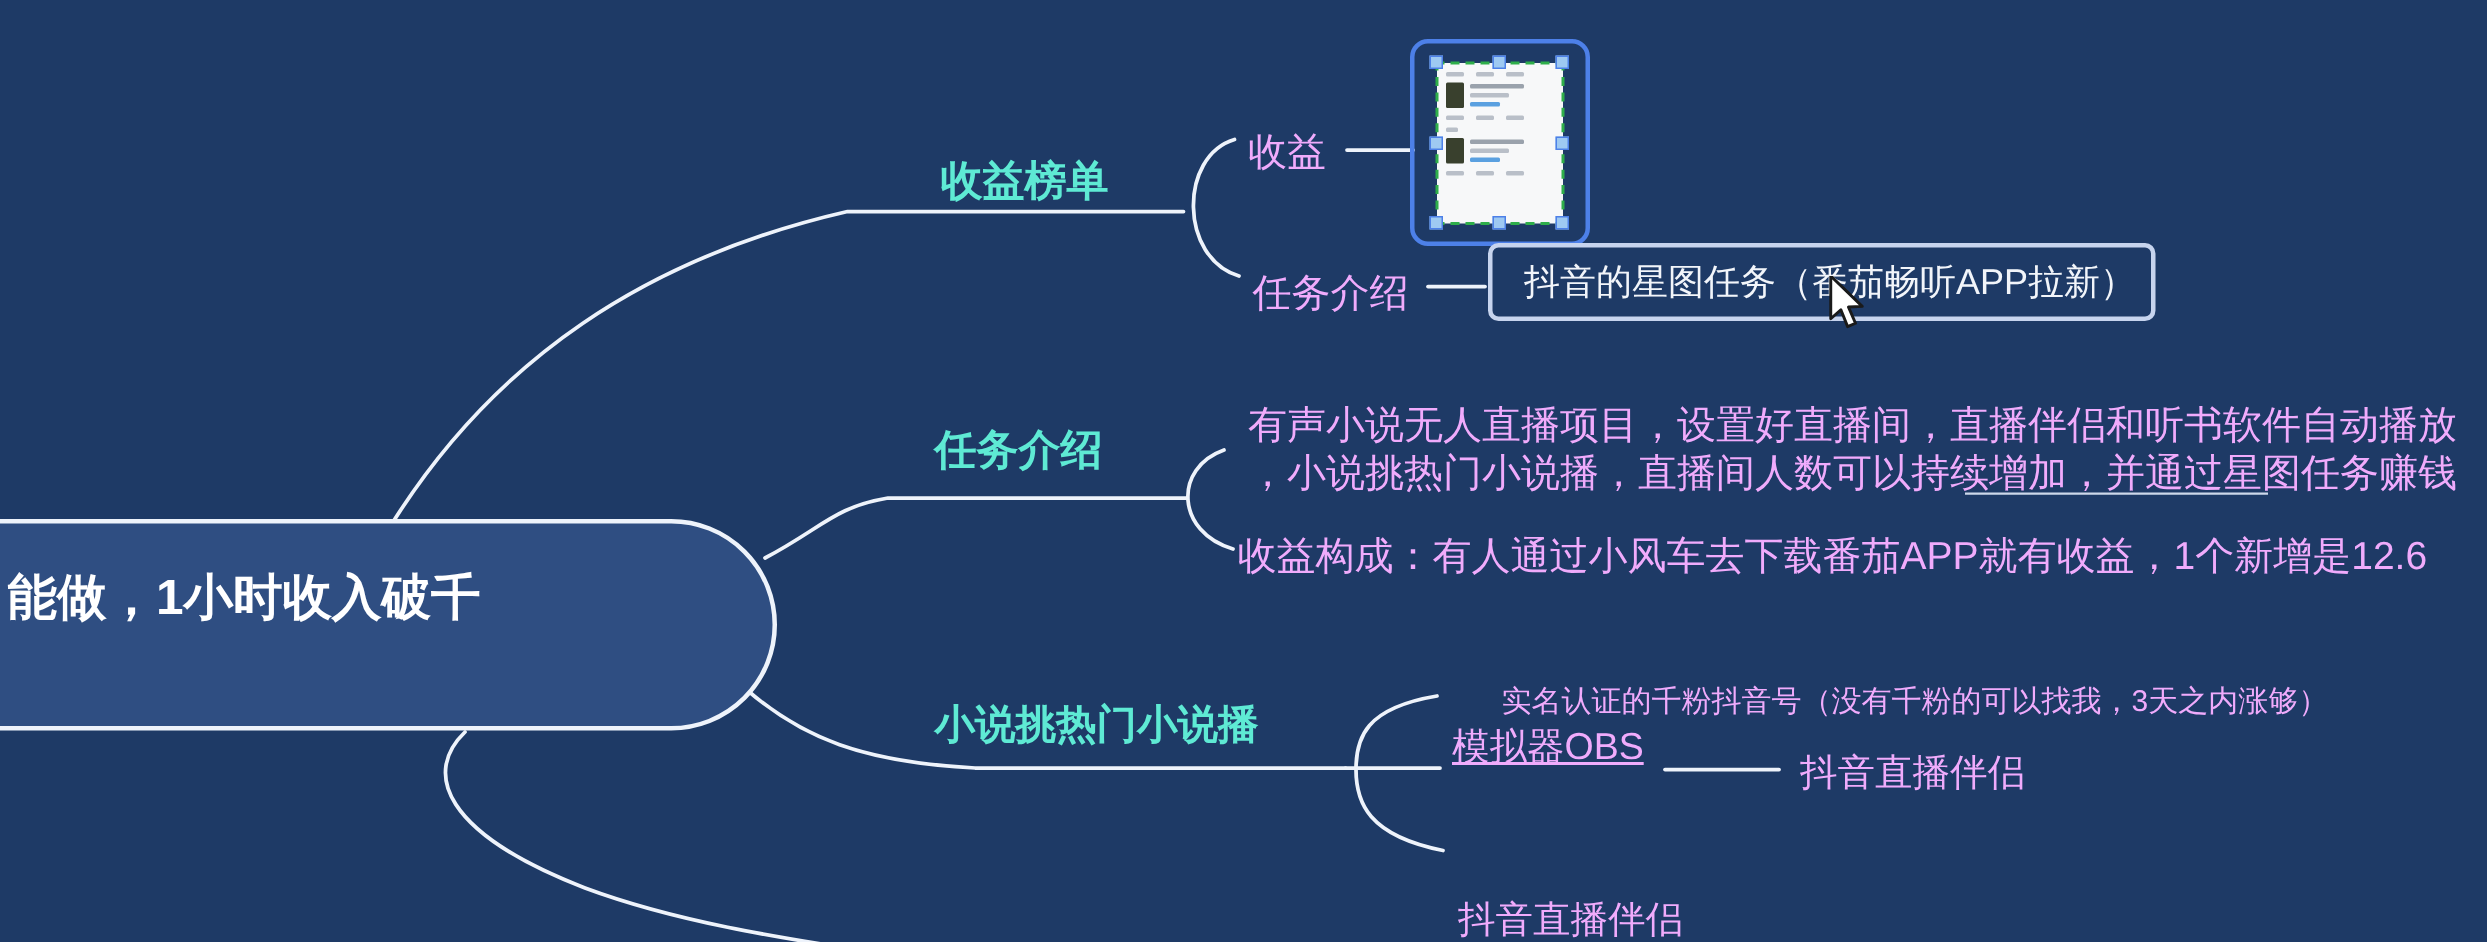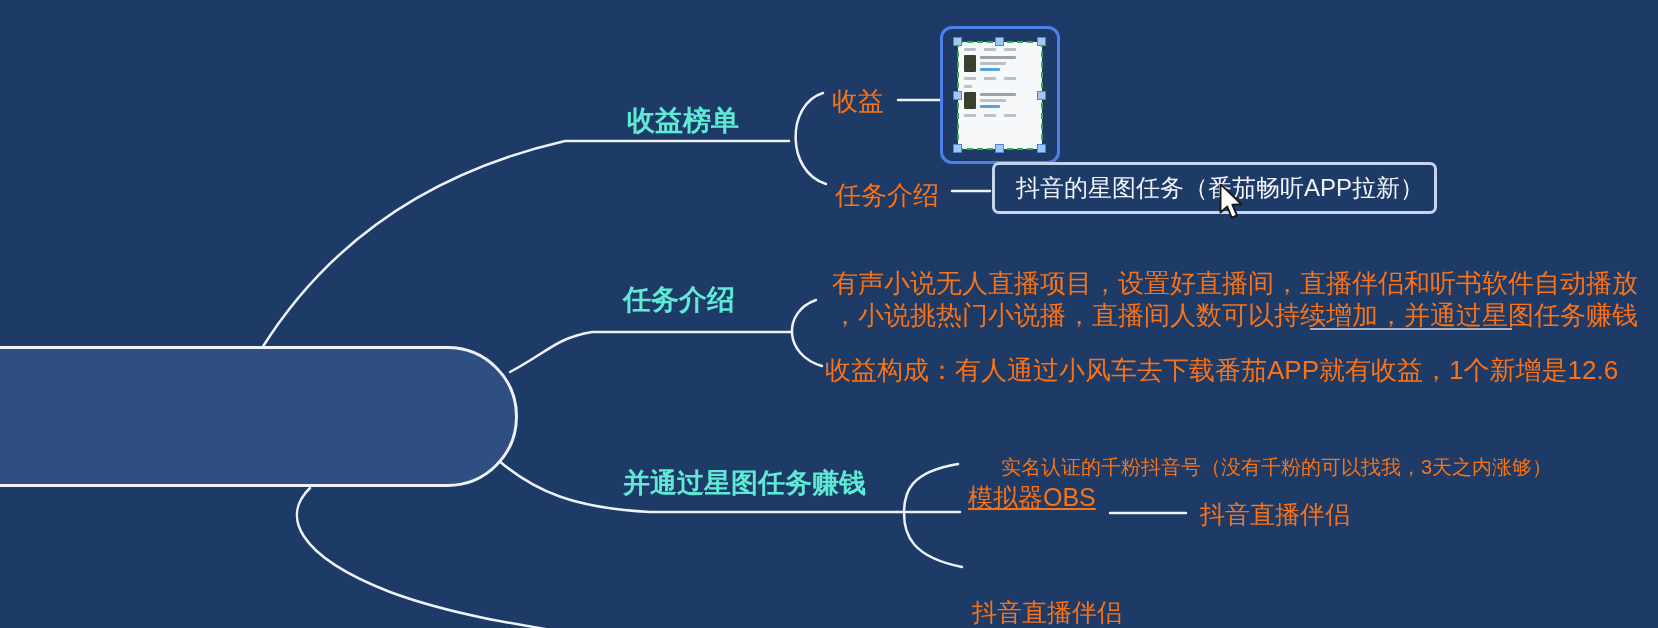--- a/index.html
+++ b/index.html
@@ -13,21 +13,21 @@
   
   .root-node{
     left:-110px;top:346px;width:628px;height:141px;
     background:#2f4e82;border:3px solid #eef3fb;border-radius:71px;
     box-sizing:border-box;color:#ffffff;font-weight:bold;font-size:33px;
     padding:22px 0 0 112px;line-height:53px;white-space:nowrap;
   }
   
   .topic{color:#5eead4;font-weight:bold;font-size:28px;white-space:nowrap;}
   
-  .leaf{color:#f97316;font-size:26px;white-space:nowrap;}
+  .leaf{color:#f0abfc;font-size:26px;white-space:nowrap;}
   .leaf.sm{font-size:20px;margin-left:29px;}
   
   .outlined-node{
     left:992px;top:162px;width:445px;height:52px;box-sizing:border-box;
     border:3px solid #c7d4ee;border-radius:7px;
     display:flex;align-items:center;padding-left:21px;
     color:#f2f5fa;font-size:24px;white-space:nowrap;
   }
   
   .selection-rect{
@@ -76,20 +76,21 @@
 
     <path d="M 1110 513 L 1186 513"></path>
 
     <path d="M 310 488 C 282 515, 295 555, 390 592 C 460 618, 540 628, 615 640"></path>
   </g>
 
   <path d="M 1310 329 L 1512 329" stroke="#cdd8ea" stroke-width="1.5" fill="none"></path>
 </svg>
 
 <div class="abs root-node">
+  <div>能做，1小时收入破千</div>
 </div>
 
 <div class="abs topic" style="left:627px;top:102px;">收益榜单</div>
 <div class="abs leaf" style="left:832px;top:84px;">收益</div>
 <div class="abs leaf" style="left:835px;top:178px;">任务介绍</div>
 
 <div class="abs selection-rect"></div>
 <div class="abs image-node">
   <div class="card">
     <div class="bar-row">
@@ -142,21 +143,21 @@
 
 <div class="abs outlined-node">
   <span>抖音的星图任务（番茄畅听APP拉新）</span>
 </div>
 
 <div class="abs topic" style="left:623px;top:281px;">任务介绍</div>
 <div class="abs leaf" style="left:832px;top:266px;">有声小说无人直播项目，设置好直播间，直播伴侣和听书软件自动播放</div>
 <div class="abs leaf" style="left:808px;top:298px;margin-left:24px;">，小说挑热门小说播，直播间人数可以持续增加，并通过星图任务赚钱</div>
 <div class="abs leaf" style="left:825px;top:353px;">收益构成：有人通过小风车去下载番茄APP就有收益，1个新增是12.6</div>
 
-<div class="abs topic" style="left:623px;top:465px;font-size:27px;">并通过星图任务赚钱</div>
+<div class="abs topic" style="left:623px;top:465px;font-size:27px;">小说挑热门小说播</div>
 <div class="abs leaf sm" style="left:972px;top:454px;">实名认证的千粉抖音号（没有千粉的可以找我，3天之内涨够）</div>
 <div class="abs leaf" style="left:968px;top:481px;font-size:25px;text-decoration:underline;">模拟器OBS</div>
 <div class="abs leaf" style="left:1200px;top:498px;font-size:25px;">抖音直播伴侣</div>
 <div class="abs leaf" style="left:972px;top:552px;font-size:25px;margin-top:44px;">抖音直播伴侣</div>
 
 <svg class="abs" style="left:1219px;top:184px;" width="30" height="36" viewBox="0 0 20 24">
   <polygon points="1,0 1,19 5.5,15 8.5,22.5 12,21 8.9,13.8 15,13.5" fill="#ffffff" stroke="#1a1a1a" stroke-width="1.3" stroke-linejoin="round"></polygon>
 </svg>
 
 </body></html>

